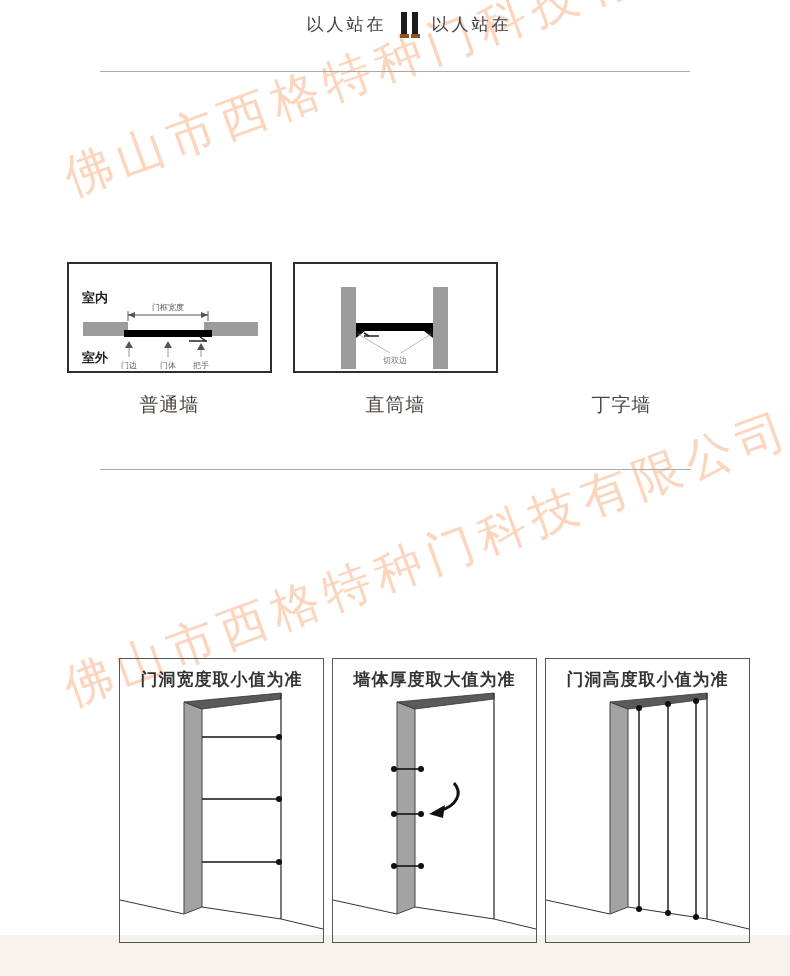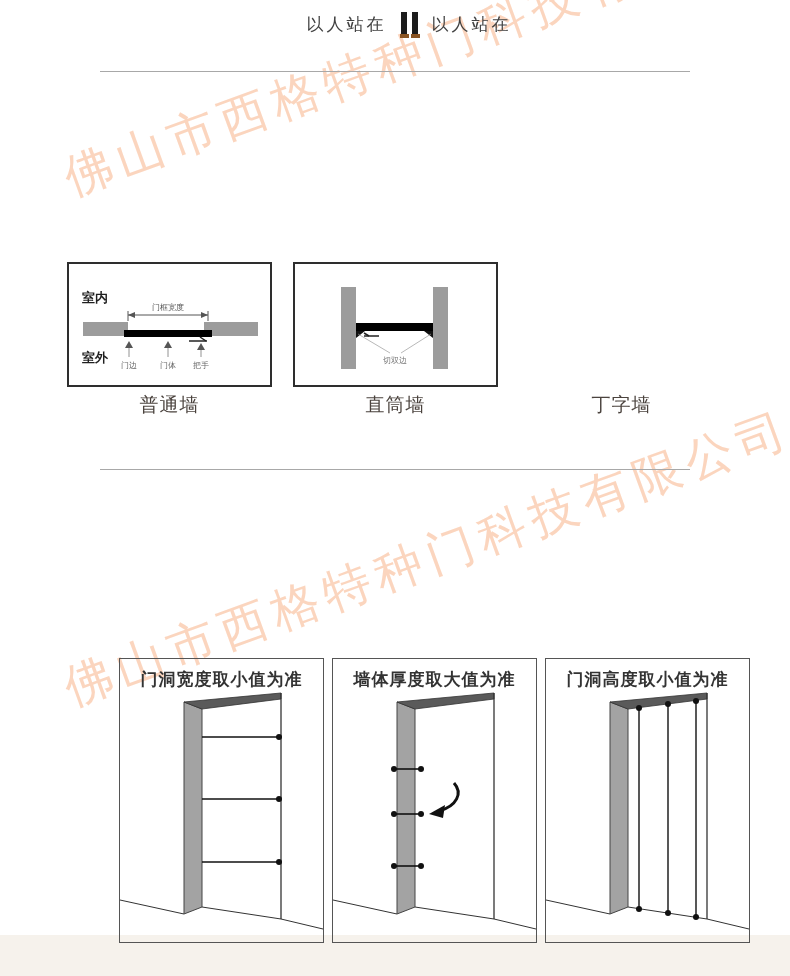--- a/index.html
+++ b/index.html
@@ -31,21 +31,21 @@
   .d2{top:469px;}
   
   .title{
     position:absolute;left:0;width:100%;text-align:center;margin:0;z-index:2;
     font-size:54px;font-weight:700;color:#3a332d;letter-spacing:2px;
   }
   .t1{top:126px;}
   .t2{top:530px;}
   
   .row1{position:absolute;top:262px;left:67px;display:flex;gap:21px;z-index:2;}
-  .wall-box{width:205px;height:125px;border:2px solid #2e2e2e;background:#ffffff;box-sizing:border-box;position:relative;}
+  .wall-box{width:205px;height:111px;border:2px solid #2e2e2e;background:#ffffff;box-sizing:border-box;position:relative;}
   .wall-box svg{position:absolute;left:0;top:0;}
   .captions{position:absolute;top:392px;left:67px;display:flex;gap:21px;z-index:2;justify-content:space-between;}
   .caption{width:205px;text-align:center;font-size:19px;color:#4b433e;letter-spacing:1px;}
   
   .row2{position:absolute;top:658px;left:75px;display:flex;gap:8px;z-index:2;padding-left:44px;}
   .measure-box{width:205px;height:285px;border:1px solid #555;background:transparent;box-sizing:border-box;position:relative;}
   .measure-box .box-header{
     position:absolute;top:9px;left:0;width:100%;text-align:center;
     font-size:17px;font-weight:700;color:#333;letter-spacing:1px;z-index:3;
   }

